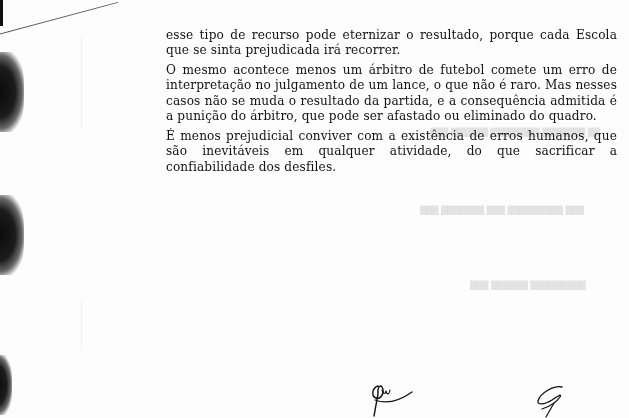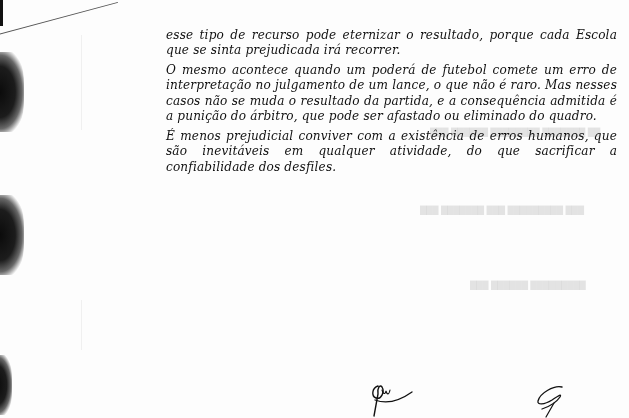--- a/index.html
+++ b/index.html
@@ -51,21 +51,20 @@
     width: 1px;
     background: rgba(0,0,0,0.05);
   }
 
   .text-block {
     position: absolute;
     left: 166px;
     top: 28px;
     width: 451px;
     font-family: "DejaVu Serif", serif;
-    font-style: italic;
     font-size: 12.1px;
     line-height: 15.4px;
     color: #111;
     letter-spacing: 0.15px;
   }
   .para {
     margin: 0 0 4.2px 0;
     text-align: justify;
     text-align-last: left;
     hyphens: none;
@@ -96,21 +95,21 @@
 
   <div class="faint-rule" style="top:35px;height:95px;"></div>
   <div class="faint-rule" style="top:300px;height:50px;"></div>
 
   <div class="bleed" style="left:430px;top:128px;">██ ███████ ████████ ██████ ███</div>
   <div class="bleed" style="left:420px;top:206px;">███ █████████ ███ ███████ ███</div>
   <div class="bleed" style="left:470px;top:281px;">█████████ ██████ ███</div>
 
   <div class="text-block">
     <p class="para">esse tipo de recurso pode eternizar o resultado, porque cada Escola que se sinta prejudicada irá recorrer.</p>
-    <p class="para">O mesmo acontece quando um poderá de futebol comete um erro de interpretação no julgamento de um lance, o que não é raro. Mas nesses casos não se muda o resultado da partida, e a consequência admitida é a punição do árbitro, que pode ser afastado ou eliminado do quadro.</p>
+    <p class="para">O mesmo acontece menos um árbitro de futebol comete um erro de interpretação no julgamento de um lance, o que não é raro. Mas nesses casos não se muda o resultado da partida, e a consequência admitida é a punição do árbitro, que pode ser afastado ou eliminado do quadro.</p>
     <p class="para">É menos prejudicial conviver com a existência de erros humanos, que são inevitáveis em qualquer atividade, do que sacrificar a confiabilidade dos desfiles.</p>
   </div>
 
   <svg class="signature" style="left:368px;top:380px;" width="50" height="38" viewBox="0 0 50 38">
     <path d="M10 6 C4 8 3 16 8 18 C13 20 17 12 14 7 C12 4 9 8 10 14 L6 36" fill="none" stroke="#111" stroke-width="1.4" stroke-linecap="round"></path>
     <path d="M14 10 C15 14 17 15 18 11 C19 15 21 15 22 10" fill="none" stroke="#111" stroke-width="1.1" stroke-linecap="round"></path>
     <path d="M7 20 C18 24 30 22 44 12" fill="none" stroke="#111" stroke-width="1.3" stroke-linecap="round"></path>
   </svg>
 
   <svg class="signature" style="left:532px;top:383px;" width="40" height="35" viewBox="0 0 40 35">

